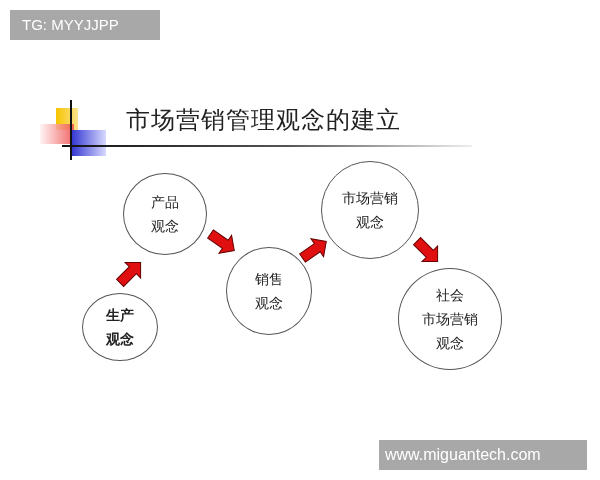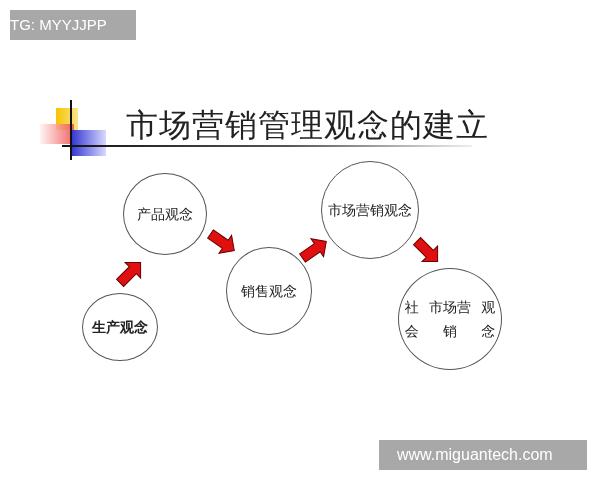--- a/index.html
+++ b/index.html
@@ -2,47 +2,47 @@
 <html><head>
   <meta charset="utf-8">
   <style>
     html, body { margin: 0; padding: 0; }
     body {
       width: 600px; height: 480px; position: relative; overflow: hidden;
       background: #ffffff;
       font-family: "DejaVu Sans", "Liberation Sans", sans-serif;
     }
     .tag {
-      position: absolute; left: 10px; top: 10px; height: 30px; padding: 0 0;
+      position: absolute; left: 10px; top: 10px; height: 30px; padding: 0 12px;
       width: 126px;
       background: #a8a8a8; color: #ffffff; font-size: 15px; line-height: 30px;
       font-family: "Liberation Sans", sans-serif;
     }
     .watermark {
       position: absolute; left: 379px; top: 440px; width: 208px; height: 30px;
       background: #a8a8a8; color: #ffffff; font-size: 16px; line-height: 30px;
-      padding-left: 18px; box-sizing: border-box;
+      padding-left: 6px; box-sizing: border-box;
       font-family: "Liberation Sans", sans-serif;
     }
     .logo { position: absolute; left: 40px; top: 100px; width: 80px; height: 62px; }
     .logo .yellow { position: absolute; left: 16px; top: 8px; width: 22px; height: 22px; background: linear-gradient(90deg,#f6c400,#fce38a); }
     .logo .red { position: absolute; left: 0; top: 24px; width: 34px; height: 20px; background: linear-gradient(90deg,#fff2f2,#ef4b4b); opacity: .85; }
     .logo .blue { position: absolute; left: 30px; top: 30px; width: 36px; height: 26px; background: linear-gradient(90deg,#2b2fcf,#d8d9ff); }
     .logo .vline { position: absolute; left: 30px; top: 0; width: 2px; height: 60px; background: #111; }
     .title-line {
       position: absolute; left: 62px; top: 145px; width: 410px; height: 2px;
       background: linear-gradient(90deg,#111 0%, #555 55%, rgba(200,200,200,0.3) 100%);
     }
     .title {
-      position: absolute; left: 126px; top: 104px; font-size: 32px; color: #222;
+      position: absolute; left: 126px; top: 104px; font-size: 24px; color: #222;
       letter-spacing: 1px;
     }
     .node {
       position: absolute; border: 1.5px solid #555; border-radius: 50%;
-      background: #fff; display: flex; flex-direction: row;
+      background: #fff; display: flex; flex-direction: column;
       align-items: center; justify-content: center; color: #222; font-size: 14px;
       line-height: 24px; box-sizing: border-box; text-align: center;
     }
     .arrow { position: absolute; }
   </style>
 </head>
 <body>
 
 <div class="tag">TG: MYYJJPP</div>
 

